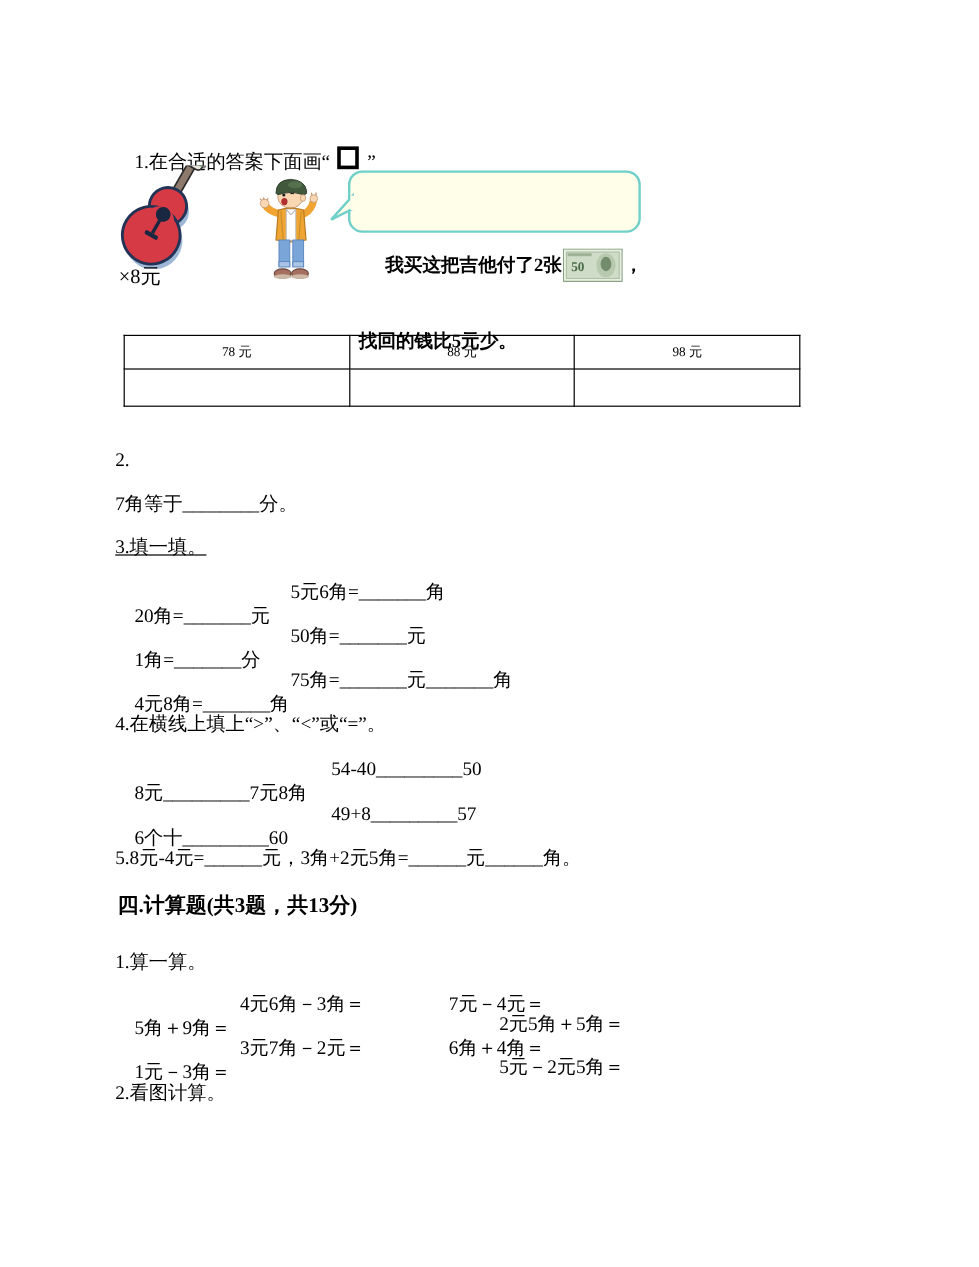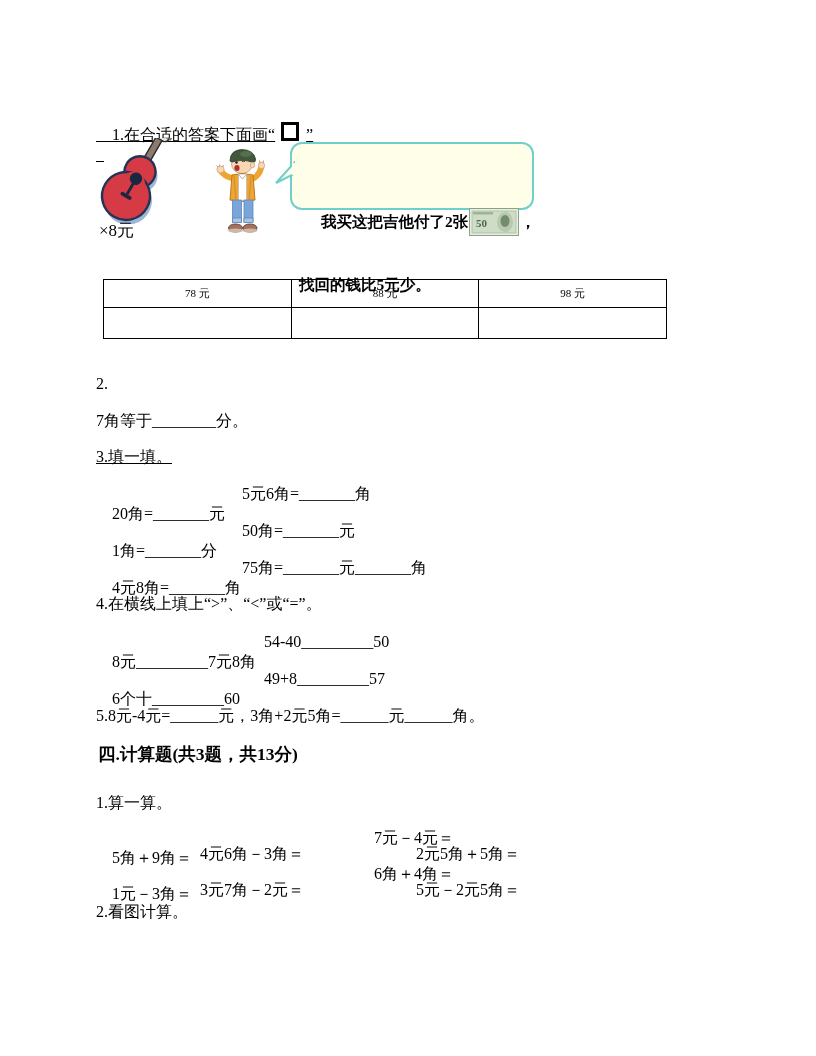--- a/index.html
+++ b/index.html
@@ -2,58 +2,58 @@
 <html><head>
 <meta charset="utf-8">
 <style>
   html,body{margin:0;padding:0;background:#fff;}
   .page{
     position:relative;width:816px;height:1056px;background:#ffffff;
     font-family:"Liberation Serif","DejaVu Serif",serif;color:#000;overflow:hidden;
   }
   .line{position:absolute;font-size:16px;white-space:pre;line-height:20px;}
   .line .c2{position:absolute;left:146px;top:0;font-family:Liberation Serif, serif;}
-  .line .c2w{position:absolute;left:168px;top:0;}
-  .line .k1{position:absolute;left:104px;top:16px;}
+  .line .c2w{position:absolute;left:180px;top:0;}
+  .line .k1{position:absolute;left:104px;top:0;}
   .line .k2{position:absolute;left:232px;top:0;margin-left:46px;}
   .line .k3{position:absolute;left:320px;top:0;margin-top:16px;}
   .heading{font-weight:bold;font-size:17.5px;}
   .square{
     display:inline-block;width:12px;height:13px;border:3px solid #000;
     margin:0 7px 0 6px;vertical-align:-1px;
   }
   
   .answer-table{
     position:absolute;left:103px;top:279px;border-collapse:collapse;table-layout:fixed;
   }
   .answer-table td{
     border:1.5px solid #000;width:186.7px;text-align:center;font-size:11px;padding:0;
   }
   .answer-table .hrow td{height:27px;}
   .answer-table .erow td{height:30px;}
   
   .bubble{
     position:absolute;left:290px;top:142px;width:226px;height:44px;
     background:#ffffe9;border:2px solid #6fcfc9;border-radius:12px;
-    padding:4px 7px 16px 7px;font-size:15.5px;font-weight:bold;line-height:21px;white-space:pre;
+    padding:4px 7px 0 7px;font-size:15.5px;font-weight:bold;line-height:21px;white-space:pre;
   }
   .bubble .l1{padding-left:22px;}
   .bubble-tail{position:absolute;left:-17px;top:17px;}
   .bill{
     display:inline-block;vertical-align:middle;margin:-6px 1px -4px 1px;
   }
   svg{display:block;}
   .art{position:absolute;}
 </style>
 </head>
 <body>
 
 <div class="page">
 
-  <div class="line" style="left:96px;top:102px;text-decoration:underline;">
+  <div class="line" style="left:96px;top:102px;">
     <span>1.在合适的答案下面画“</span><span class="square"></span><span>”</span>
   </div>
 
   <div class="art" style="left:94px;top:138px;">
     <svg width="86" height="86" viewBox="0 0 86 86">
       <g transform="translate(32,58) rotate(30)">
 
         <circle cx="4" cy="3" r="24" fill="#9db6d6"></circle>
         <circle cx="4" cy="-25" r="15.5" fill="#9db6d6"></circle>
 

